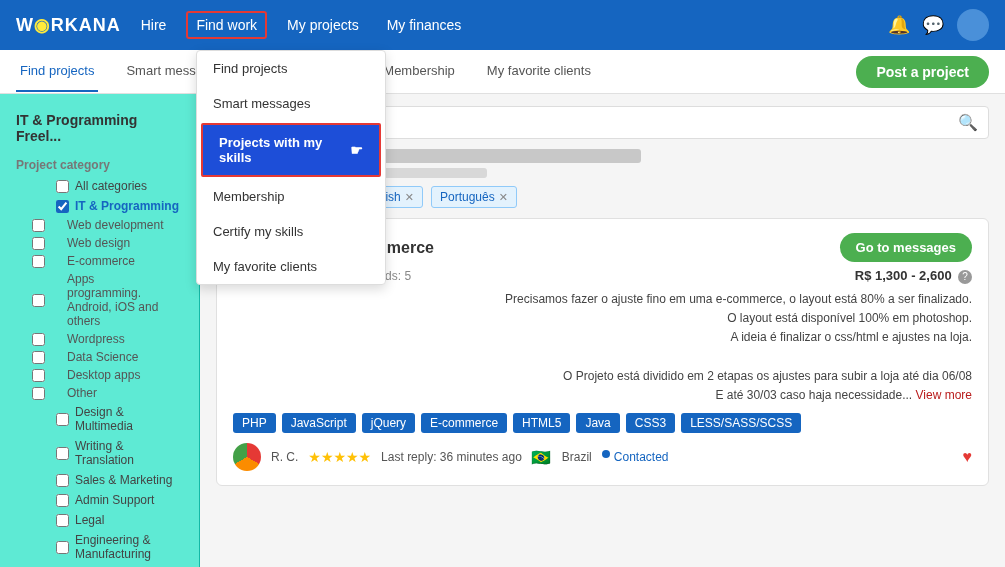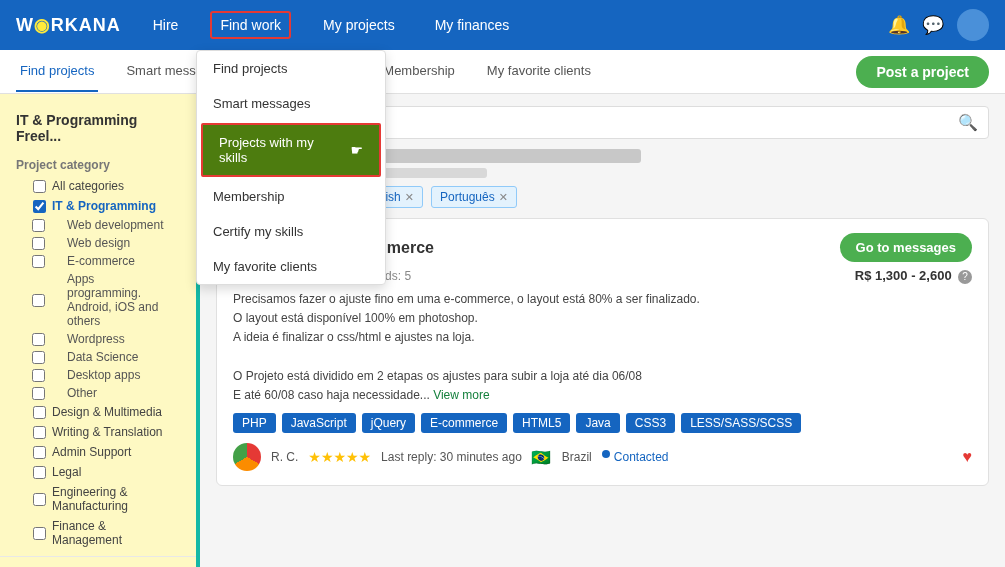--- a/index.html
+++ b/index.html
@@ -5,21 +5,21 @@
     * { margin: 0; padding: 0; box-sizing: border-box; }
     body { font-family: Arial, sans-serif; font-size: 13px; background: #f5f5f5; width: 1005px; height: 567px; overflow: hidden; }
 
     
     .top-nav {
       background: #1565c0;
       height: 50px;
       display: flex;
       align-items: center;
       padding: 0 16px;
-      gap: 24px;
+      gap: 12px;
     }
     .logo {
       color: white;
       font-weight: 900;
       font-size: 18px;
       letter-spacing: 1px;
     }
     .logo span { color: #ffeb3b; }
     .top-nav-link {
       color: white;
@@ -81,44 +81,45 @@
 
     
     .main-layout {
       display: flex;
       height: calc(567px - 94px);
     }
 
     
     .sidebar {
       width: 200px;
-      background: #fef9c3;
-      border-right: 4px solid #14b8a6;
+      background: #5eead4;
+      border-right: 1px solid #14b8a6;
       padding: 12px 0;
       overflow-y: auto;
       flex-shrink: 0;
     }
     .sidebar-title {
       font-size: 14px;
       font-weight: bold;
       color: #333;
       padding: 6px 16px 10px;
     }
     .category-label {
       font-size: 12px;
       color: #777;
       padding: 4px 16px;
       font-weight: bold;
     }
     .sidebar-item {
       display: flex;
       align-items: center;
       gap: 6px;
-      padding: 3px 33px;
-      cursor: pointer;
+      padding: 3px 20px;
+      cursor: pointer;
+      margin-left: 36px;
     }
     .sidebar-item input[type=checkbox] {
       width: 13px;
       height: 13px;
       cursor: pointer;
     }
     .sidebar-item label {
       font-size: 12px;
       color: #444;
       cursor: pointer;
@@ -257,22 +258,23 @@
       text-align: center;
       line-height: 14px;
       cursor: pointer;
       margin-left: 3px;
     }
     .project-desc {
       font-size: 12px;
       color: #444;
       line-height: 1.6;
       margin-bottom: 8px;
-    }
-    .view-more { color: #15803d; cursor: pointer; text-decoration: none; margin-top: 12px; }
+      text-align: right;
+    }
+    .view-more { color: #b91c1c; cursor: pointer; text-decoration: none; margin-top: 12px; }
     .skills-bar {
       display: flex;
       flex-wrap: wrap;
       gap: 6px;
       margin-bottom: 10px;
     }
     .skill-tag {
       background: #1565c0;
       color: white;
       border-radius: 3px;
@@ -320,22 +322,23 @@
     }
     .dropdown-item {
       padding: 10px 16px;
       font-size: 13px;
       color: #333;
       cursor: pointer;
       display: flex;
       align-items: center;
     }
     .dropdown-item.highlighted {
-      background: #4d7c0f;
-      color: white;
+      background: #1d4ed8;
+      color: white;
+      font-weight: bold;
     }
     .dropdown-item .cursor-icon {
       margin-left: 6px;
       font-size: 14px;
     }
     
     .find-work-highlighted {
       border: 2px solid #e53935 !important;
       border-radius: 3px;
     }
@@ -422,20 +425,24 @@
     <div class="sidebar-item">
       <input type="checkbox" style="">
       <label>Design &amp; Multimedia</label>
     </div>
     <div class="sidebar-item">
       <input type="checkbox" style="">
       <label>Writing &amp; Translation</label>
     </div>
     <div class="sidebar-item">
       <input type="checkbox" style="">
+      <label>Sales &amp; Marketing</label>
+    </div>
+    <div class="sidebar-item">
+      <input type="checkbox" style="">
       <label>Admin Support</label>
     </div>
     <div class="sidebar-item">
       <input type="checkbox" style="">
       <label>Legal</label>
     </div>
     <div class="sidebar-item">
       <input type="checkbox" style="">
       <label>Engineering &amp; Manufacturing</label>
     </div>
@@ -484,38 +491,38 @@
         <div>
           <span class="price-range">R$ 1,300 - 2,600</span>
           <span class="price-help">?</span>
         </div>
       </div>
       <div class="project-desc">
         <span>Precisamos fazer o ajuste fino em uma e-commerce, o layout está 80% a ser finalizado.</span><br>
         <span>O layout está disponível 100% em photoshop.</span><br>
         <span>A ideia é finalizar o css/html e ajustes na loja.</span><br><br>
         <span>O Projeto está dividido em 2 etapas os ajustes para subir a loja até dia 06/08</span><br>
-        <span>E até 60/08 caso haja necessidade...</span>
+        <span>E até 30/03 caso haja necessidade...</span>
         <a class="view-more">View more</a>
       </div>
       <div class="skills-bar">
         <span class="skill-tag">PHP</span>
         <span class="skill-tag">JavaScript</span>
         <span class="skill-tag">jQuery</span>
         <span class="skill-tag">E-commerce</span>
         <span class="skill-tag">HTML5</span>
         <span class="skill-tag">Java</span>
         <span class="skill-tag">CSS3</span>
         <span class="skill-tag">LESS/SASS/SCSS</span>
       </div>
       <div class="project-footer">
         <div class="avatar-multi"></div>
         <span>R. C.</span>
         <span class="stars">★★★★★</span>
-        <span>Last reply: 30 minutes ago</span>
+        <span>Last reply: 36 minutes ago</span>
         <span class="flag">🇧🇷</span>
         <span>Brazil</span>
         <div class="contacted-badge">
           <div class="contacted-dot"></div>
           <span>Contacted</span>
         </div>
         <span class="heart-icon">♥</span>
       </div>
     </div>
   </div>

